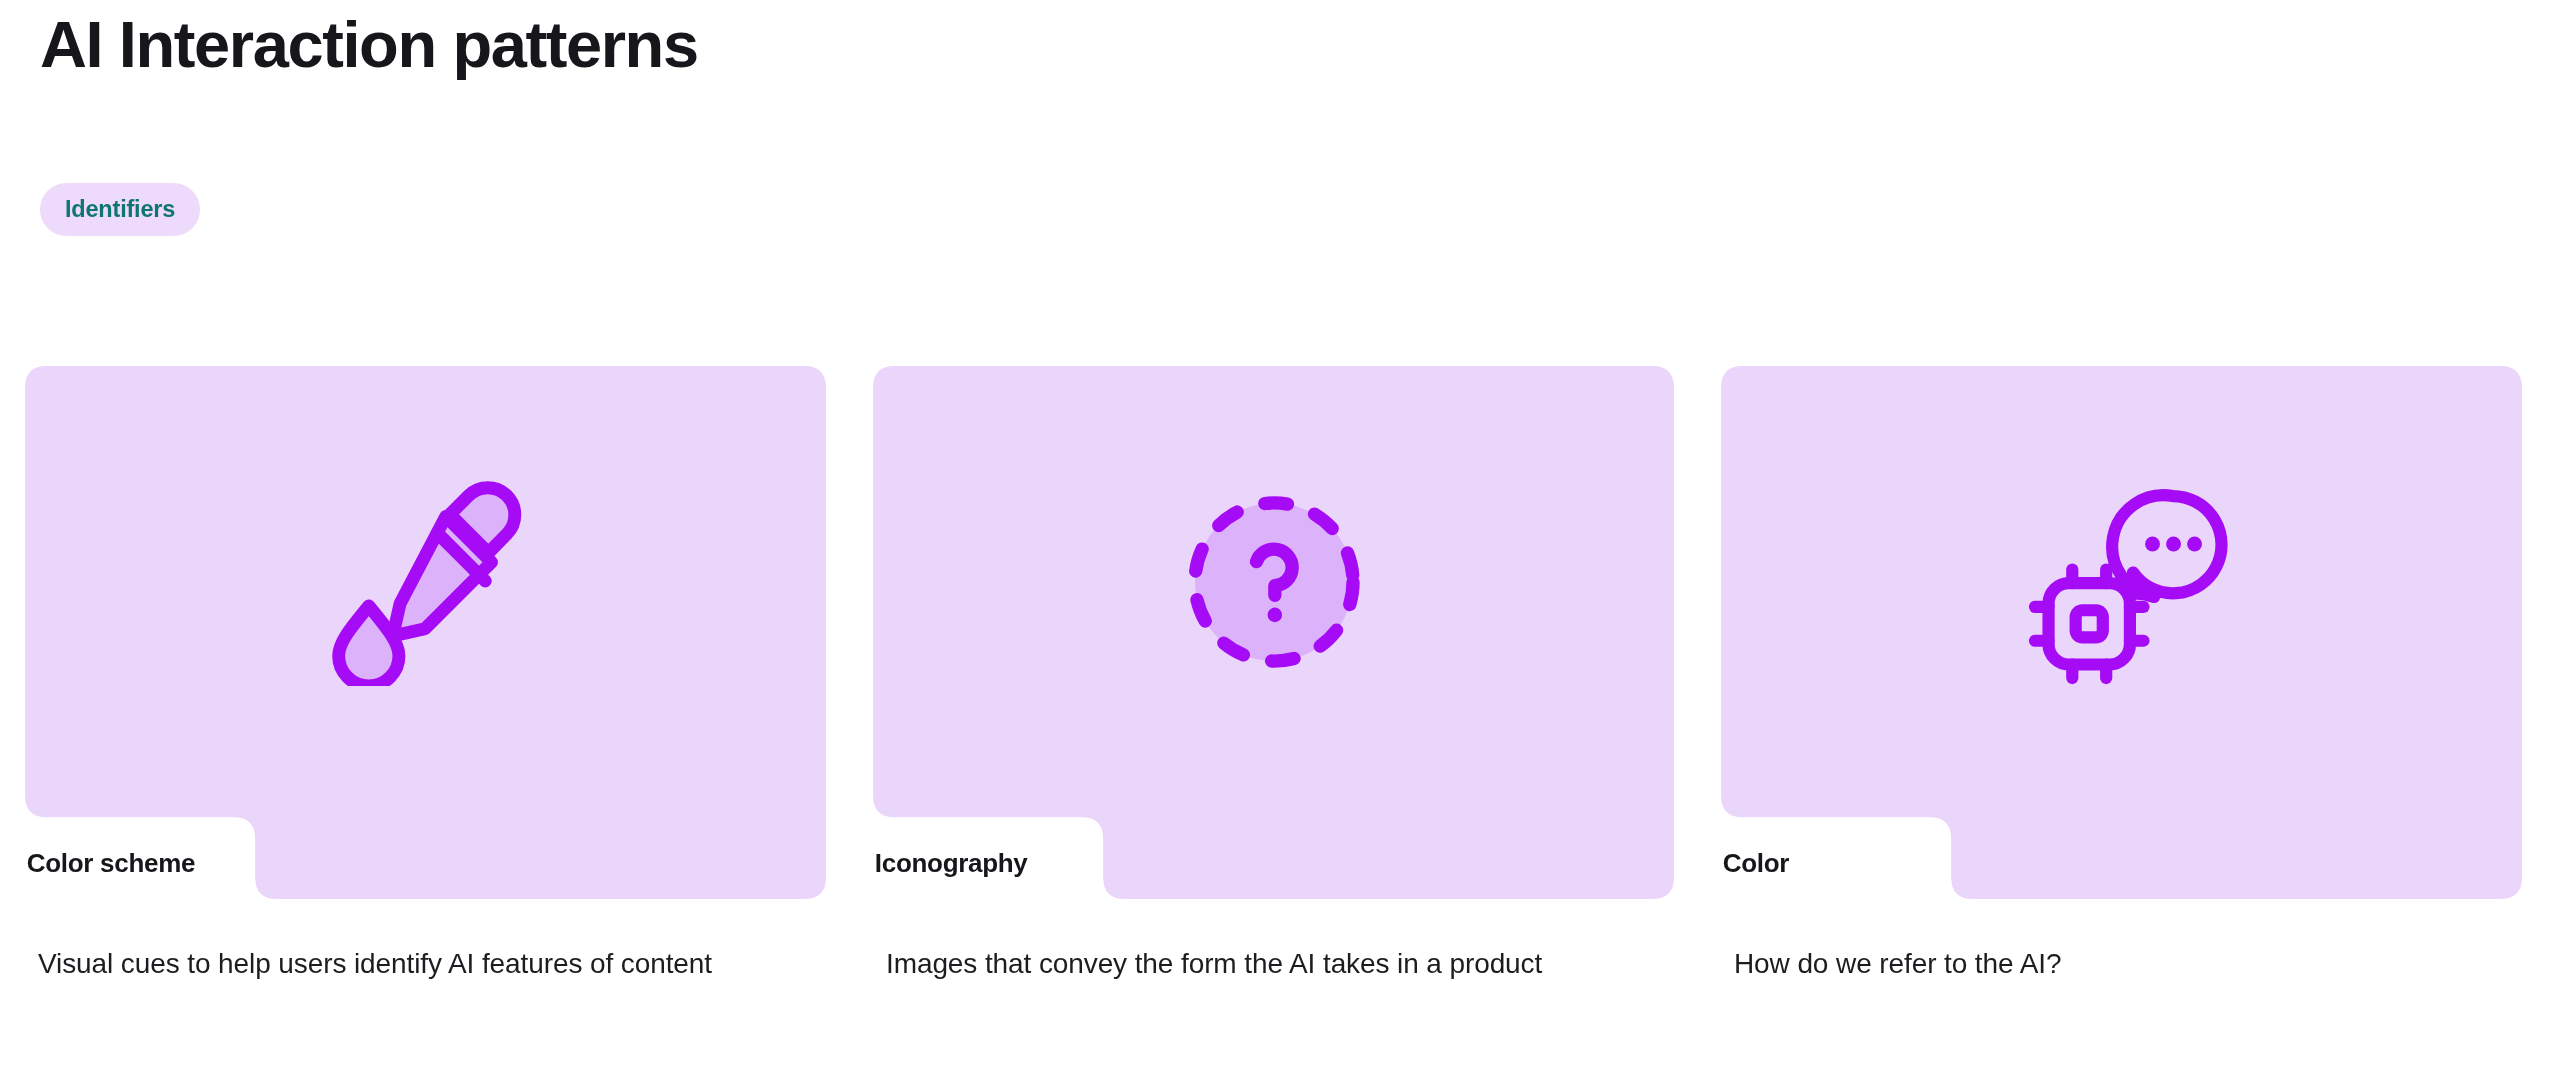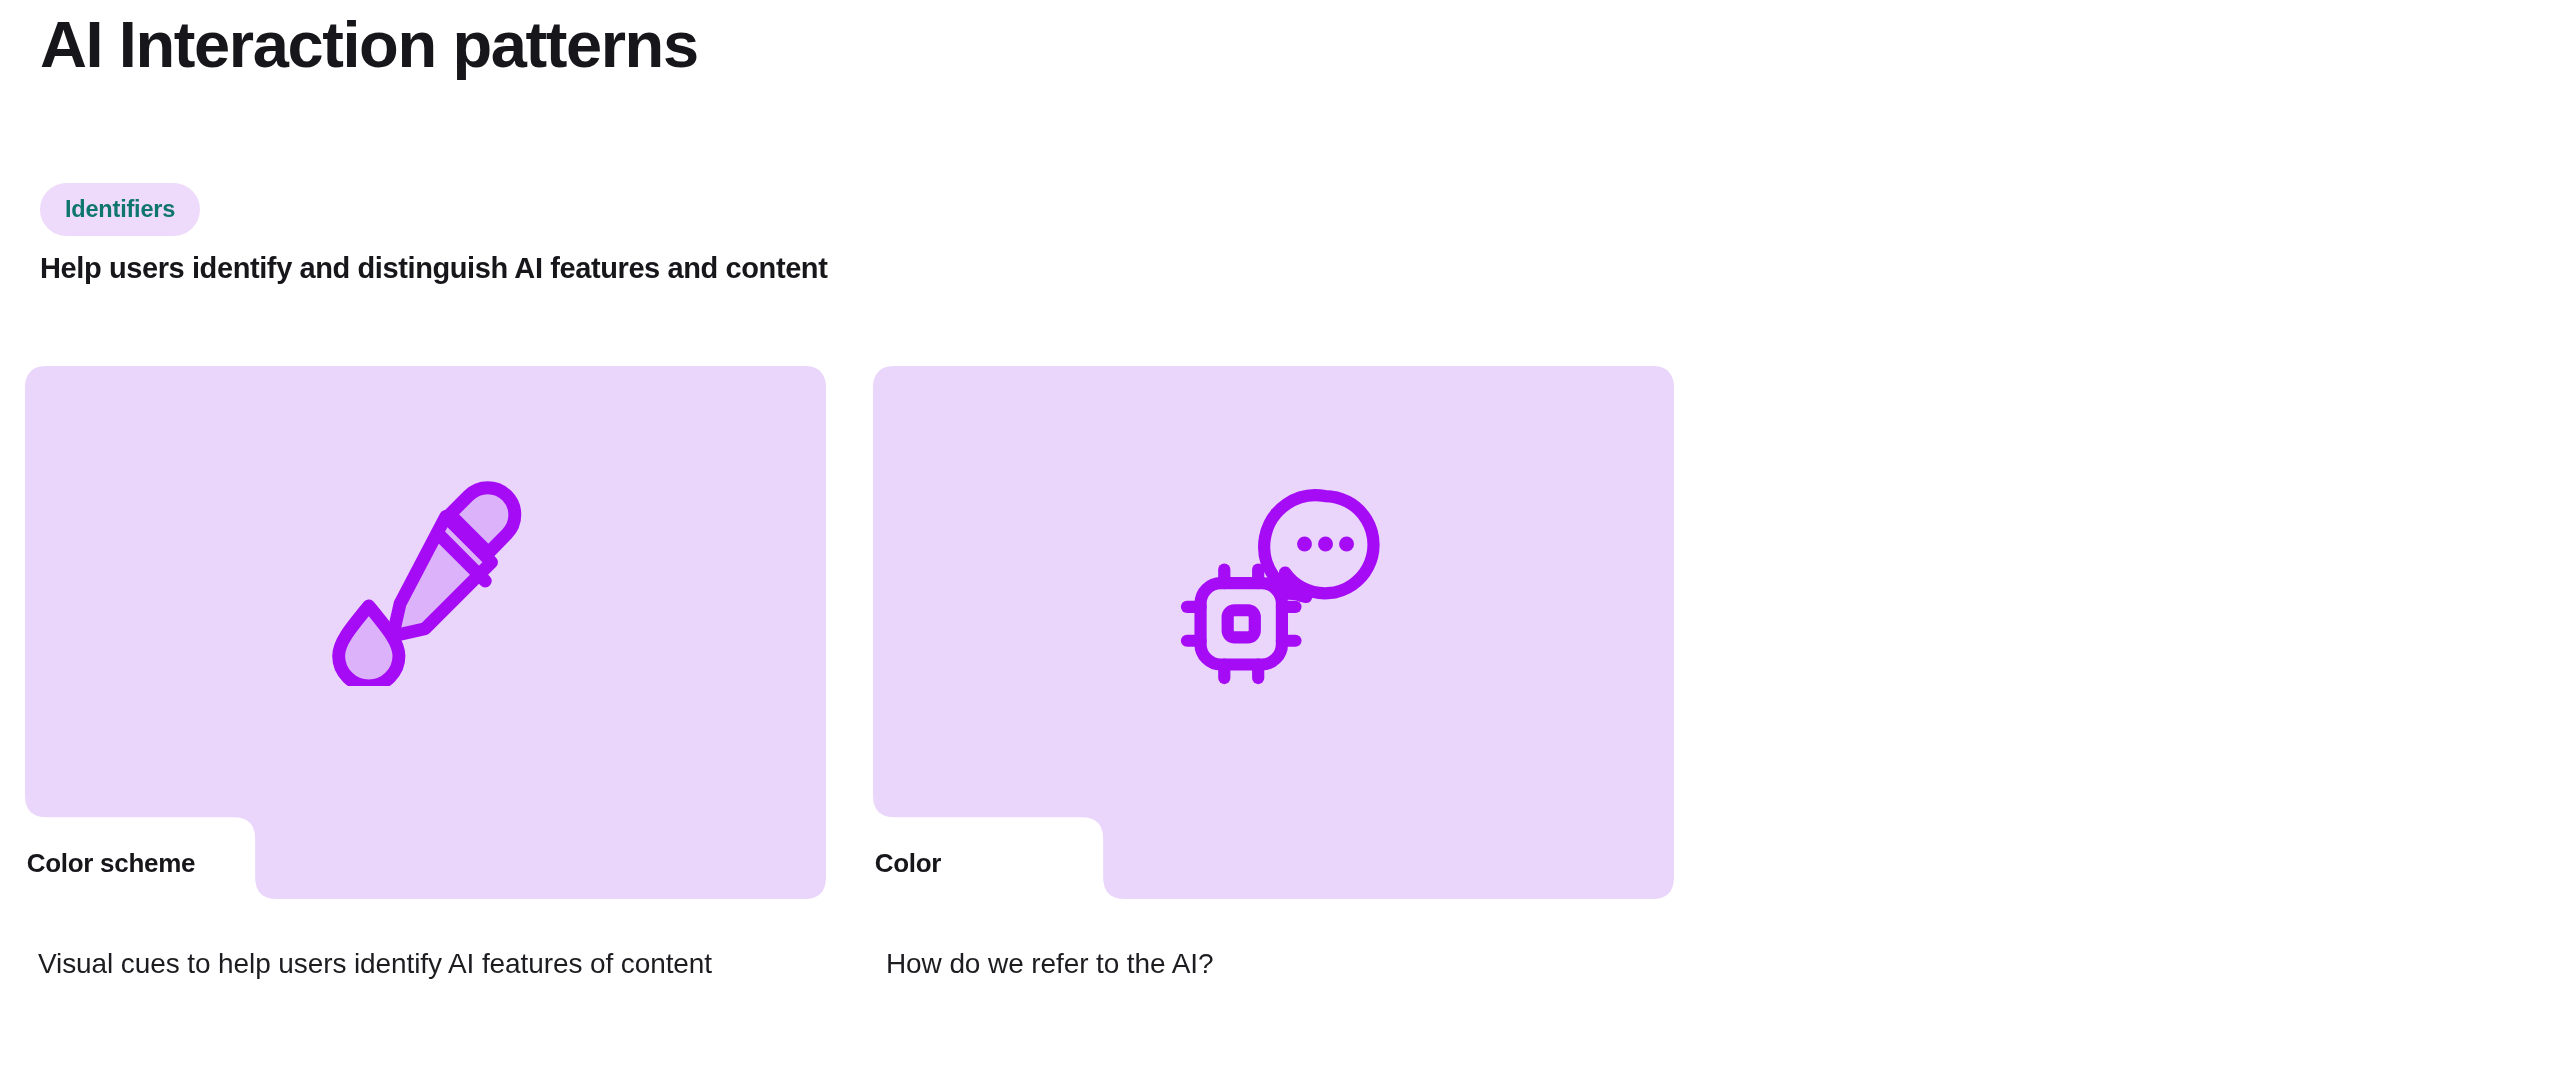--- a/index.html
+++ b/index.html
@@ -134,21 +134,20 @@
 </style>
 </head>
 <body>
 
 <div class="page">
 
   <h1 class="page-title">AI Interaction patterns</h1>
 
   <div class="badge">Identifiers</div>
 
-  <h2 class="subtitle">Help users identify and distinguish AI features and content</h2>
 
   <div class="cards">
 
     <div class="card">
       <div class="tile">
         <svg class="tile-svg" viewBox="0 0 884 588" xmlns="http://www.w3.org/2000/svg">
           <path fill="#EBD6FB" d="
             M 24 0 L 860 0 Q 884 0 884 24
             L 884 564 Q 884 588 860 588
             L 278 588 Q 254 588 254 564
@@ -166,34 +165,61 @@
               <path fill="#DCB3FA" d="M22.5 61.5 C31.5 72.5 37 79 37 85.5 a14.5 14.5 0 0 1 -29 0 C8 79 13.5 72.5 22.5 61.5 Z"></path>
             </g>
           </svg>
         </div>
 
         <div class="card-label">Color scheme</div>
       </div>
       <p class="card-desc">Visual cues to help users identify AI features of content</p>
     </div>
 
-
     <div class="card">
       <div class="tile">
         <svg class="tile-svg" viewBox="0 0 884 588" xmlns="http://www.w3.org/2000/svg">
           <path fill="#EBD6FB" d="
             M 24 0 L 860 0 Q 884 0 884 24
             L 884 564 Q 884 588 860 588
             L 278 588 Q 254 588 254 564
             L 254 522 Q 254 498 230 498
             L 24 498 Q 0 498 0 474
             L 0 24 Q 0 0 24 0 Z"></path>
         </svg>
 
         <div class="tile-icon">
+          <svg width="208" height="208" viewBox="0 0 100 100" xmlns="http://www.w3.org/2000/svg">
+            <circle cx="50" cy="50" r="38" fill="#DCB3FA"></circle>
+            <circle cx="50" cy="50" r="38" fill="none" stroke="#A50CF5" stroke-width="6.4" stroke-linecap="round" stroke-dasharray="11 13.9"></circle>
+            <g fill="none" stroke="#A50CF5" stroke-width="6.4" stroke-linecap="round" stroke-linejoin="round">
+              <path d="M41.6 40.2 a8.8 8.8 0 1 1 8.8 11.6 v4.6"></path>
+            </g>
+            <circle cx="50.4" cy="65.8" r="3.5" fill="#A50CF5"></circle>
+          </svg>
+        </div>
+
+        <div class="card-label">Iconography</div>
+      </div>
+      <p class="card-desc">Images that convey the form the AI takes in a product</p>
+    </div>
+
+    <div class="card">
+      <div class="tile">
+        <svg class="tile-svg" viewBox="0 0 884 588" xmlns="http://www.w3.org/2000/svg">
+          <path fill="#EBD6FB" d="
+            M 24 0 L 860 0 Q 884 0 884 24
+            L 884 564 Q 884 588 860 588
+            L 278 588 Q 254 588 254 564
+            L 254 522 Q 254 498 230 498
+            L 24 498 Q 0 498 0 474
+            L 0 24 Q 0 0 24 0 Z"></path>
+        </svg>
+
+        <div class="tile-icon">
           <svg width="226" height="226" viewBox="0 0 100 100" xmlns="http://www.w3.org/2000/svg">
 
             <g fill="none" stroke="#A50CF5" stroke-width="5.4" stroke-linecap="round" stroke-linejoin="round">
               <path d="M72.5 12 a21.5 21.5 0 1 1 -17.6 33.8
                        c -0.2 3.9 -0.9 7.2 -2.3 9.6
                        c 4.5 -0.6 8.3 -0.2 11.6 1.2
                        A 21.5 21.5 0 0 1 72.5 12 Z"></path>
             </g>
             <circle cx="63.5" cy="33.2" r="3.3" fill="#A50CF5"></circle>
             <circle cx="72.8" cy="33.2" r="3.3" fill="#A50CF5"></circle>

